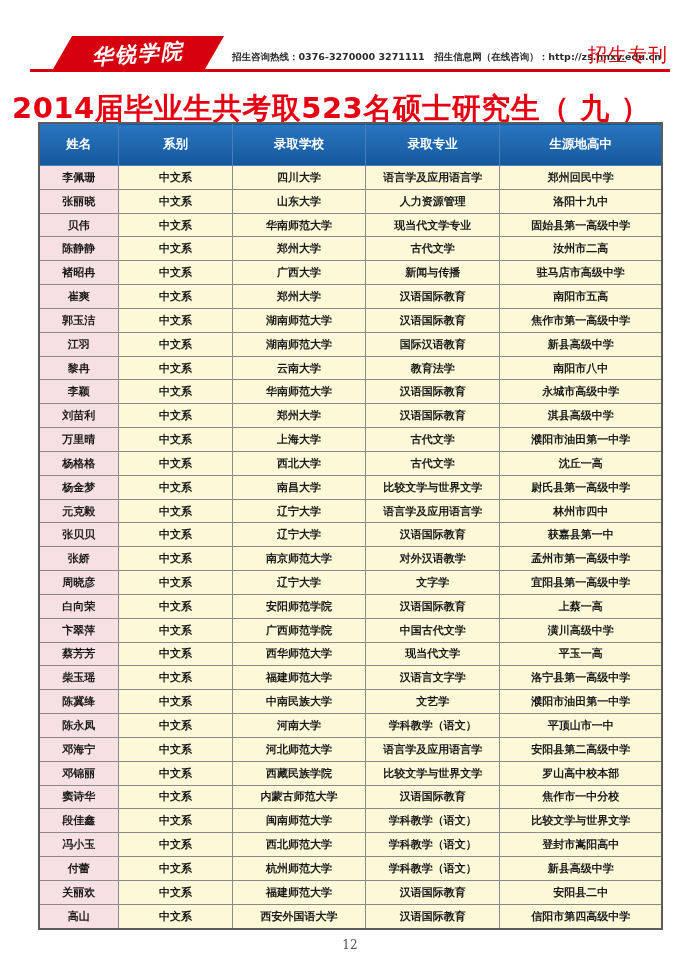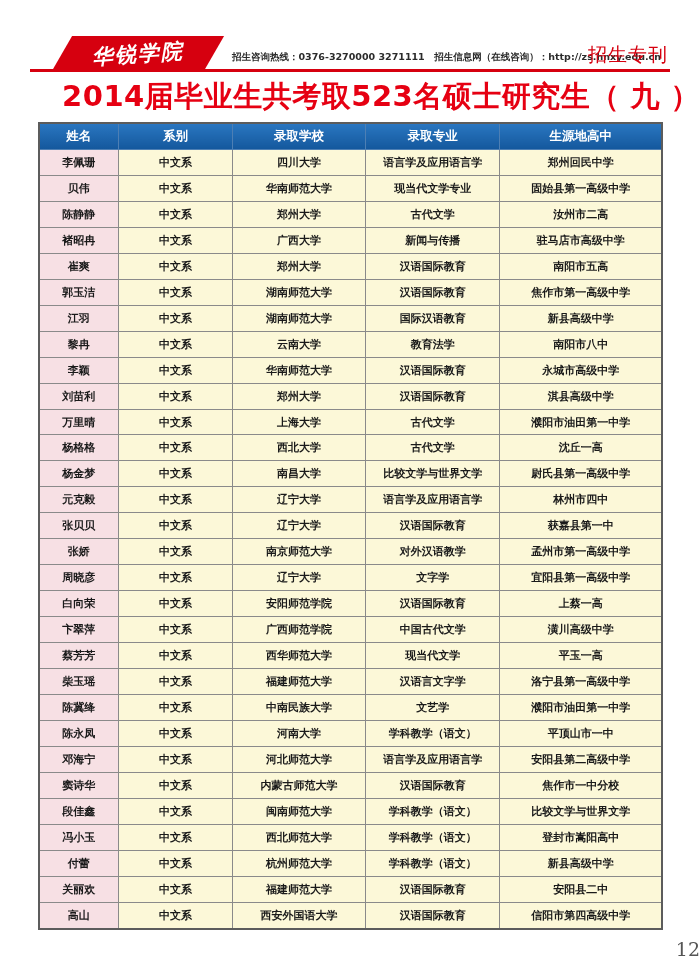--- a/index.html
+++ b/index.html
@@ -38,53 +38,53 @@
     position:absolute;left:232px;top:51px;width:340px;
     font-size:9.5px;font-weight:bold;color:#2b2b2b;
     white-space:nowrap;letter-spacing:0px;z-index:2;
   }
   .issue{
     position:absolute;right:32px;top:42px;
     font-size:19px;font-weight:400;color:var(--banner-red);
     letter-spacing:1px;z-index:2;
   }
   .title{
-    position:absolute;left:0;right:0;top:77px;margin:0;
-    text-align:right;font-size:29px;font-weight:900;
+    position:absolute;left:0;right:0;top:77px;margin:12px;
+    text-align:left;font-size:29px;font-weight:900;
     color:var(--title-red);letter-spacing:0.5px;white-space:nowrap;
   }
 
   
   .table-wrap{
     position:absolute;left:38px;top:122px;width:625px;height:808px;
   }
   table{
     width:100%;height:100%;border-collapse:collapse;table-layout:fixed;
     border:2px solid #5c5c5c;
   }
   th{
     background:linear-gradient(#2a76c0,#14589d);
     background-color:var(--header-blue);
     color:#ffffff;font-size:12.5px;font-weight:bold;
-    border:1px solid #4d7fb4;padding:4px;text-align:center;
+    border:1px solid #4d7fb4;padding:12px;text-align:center;
   }
   thead tr{height:26px;}
   td{
     border:1px solid var(--grid-border);
     font-size:11px;font-weight:600;color:#1a1a1a;
     text-align:center;vertical-align:middle;padding:0 2px;
     background:var(--data-cell-yellow);
     overflow:hidden;white-space:nowrap;
   }
   td:first-child{background:var(--name-cell-pink);}
 
   
   .page-number{
-    position:absolute;left:0;right:0;top:938px;text-align:right;
-    font-size:19px;color:#555;font-family:"DejaVu Serif","Liberation Serif",serif;
+    position:absolute;left:0;right:0;top:938px;text-align:center;
+    font-size:12px;color:#555;font-family:"DejaVu Serif","Liberation Serif",serif;
   }
 </style>
 </head>
 <body>
 
 <div class="page">
 
   <div class="red-rule"></div>
 
   <div class="logo">
@@ -117,20 +117,27 @@
       </thead>
       <tbody id="table-body">
           <tr>
             <td>李佩珊</td>
             <td>中文系</td>
             <td>四川大学</td>
             <td>语言学及应用语言学</td>
             <td>郑州回民中学</td>
           </tr>
           <tr>
+            <td>张丽晓</td>
+            <td>中文系</td>
+            <td>山东大学</td>
+            <td>人力资源管理</td>
+            <td>洛阳十九中</td>
+          </tr>
+          <tr>
             <td>贝伟</td>
             <td>中文系</td>
             <td>华南师范大学</td>
             <td>现当代文学专业</td>
             <td>固始县第一高级中学</td>
           </tr>
           <tr>
             <td>陈静静</td>
             <td>中文系</td>
             <td>郑州大学</td>
@@ -278,20 +285,27 @@
             <td>平顶山市一中</td>
           </tr>
           <tr>
             <td>邓海宁</td>
             <td>中文系</td>
             <td>河北师范大学</td>
             <td>语言学及应用语言学</td>
             <td>安阳县第二高级中学</td>
           </tr>
           <tr>
+            <td>邓锦丽</td>
+            <td>中文系</td>
+            <td>西藏民族学院</td>
+            <td>比较文学与世界文学</td>
+            <td>罗山高中校本部</td>
+          </tr>
+          <tr>
             <td>窦诗华</td>
             <td>中文系</td>
             <td>内蒙古师范大学</td>
             <td>汉语国际教育</td>
             <td>焦作市一中分校</td>
           </tr>
           <tr>
             <td>段佳鑫</td>
             <td>中文系</td>
             <td>闽南师范大学</td>

